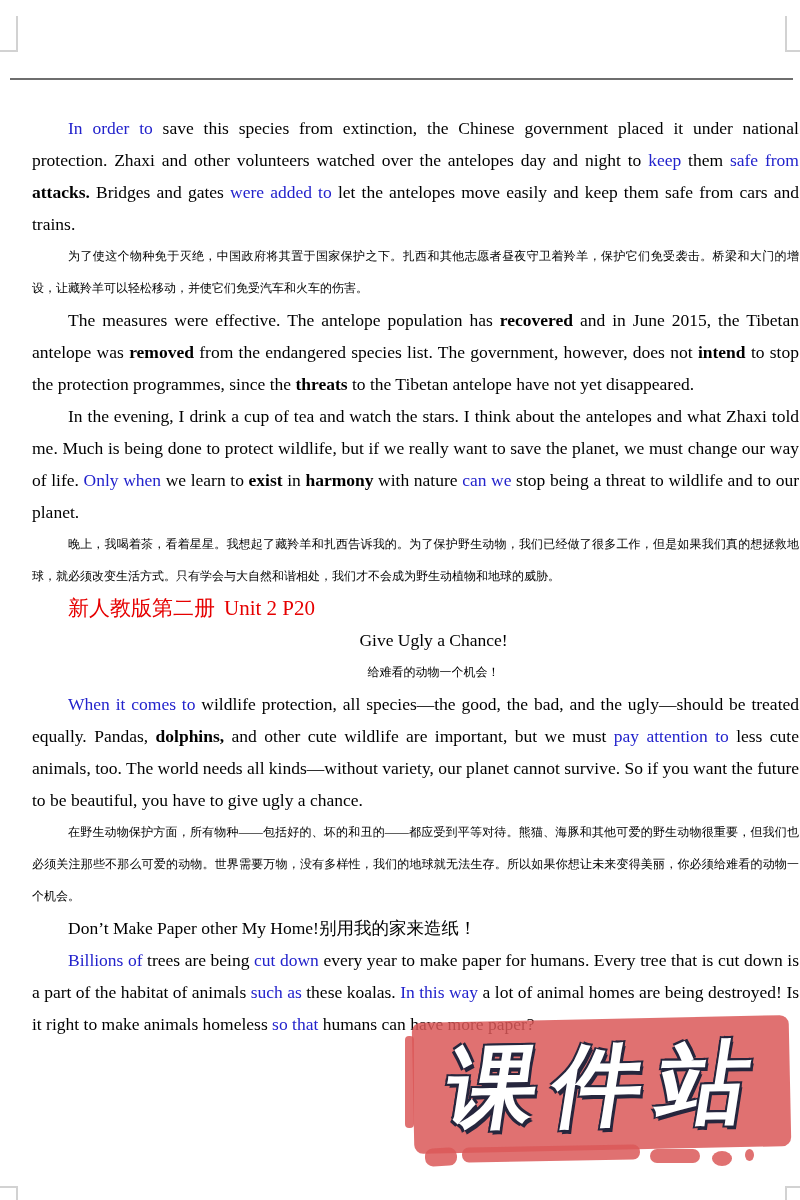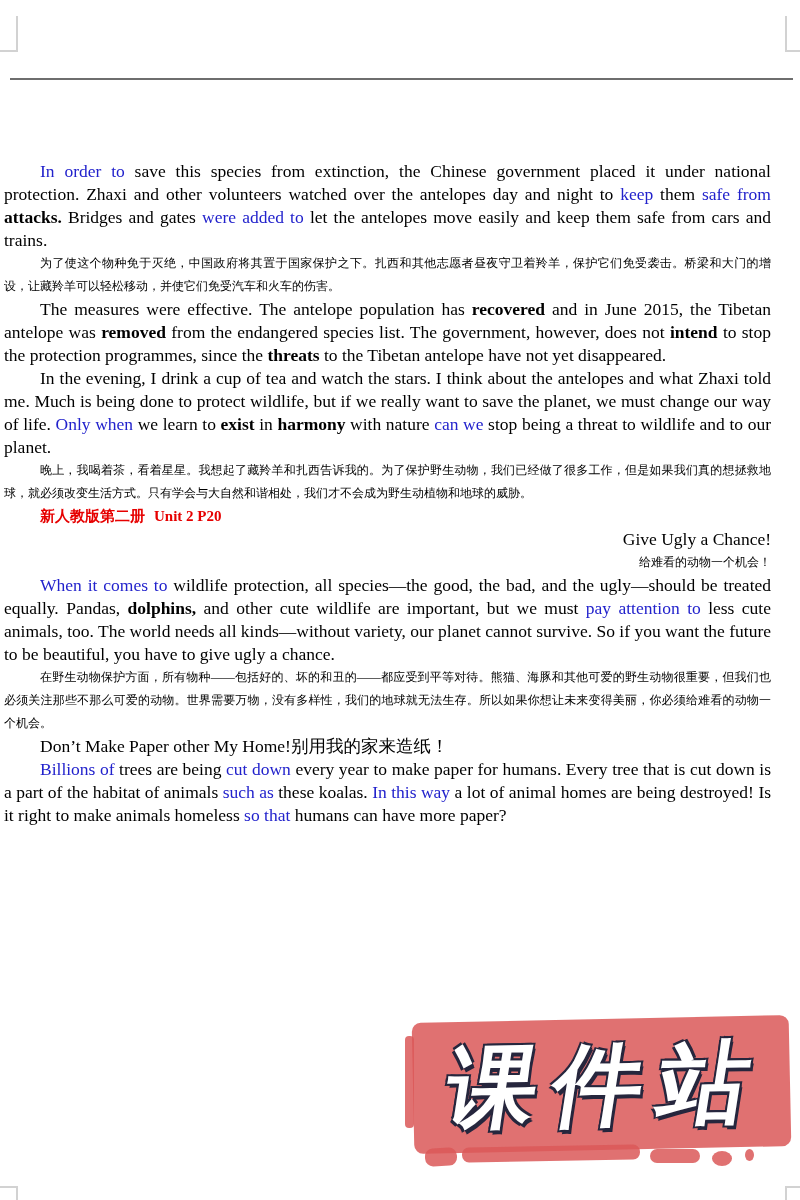--- a/index.html
+++ b/index.html
@@ -7,30 +7,30 @@
     width:800px;height:1200px;background:#ffffff;position:relative;
     font-family:"Liberation Serif", serif;color:#000;overflow:hidden;
   }
   .corner{position:absolute;border:0 solid #d2d2d2;}
   .corner.tl{left:0;top:16px;width:16px;height:34px;border-right-width:2px;border-bottom-width:2px;}
   .corner.tr{right:0;top:16px;width:13px;height:34px;border-left-width:2px;border-bottom-width:2px;}
   .corner.bl{left:0;top:1186px;width:16px;height:14px;border-right-width:2px;border-top-width:2px;}
   .corner.br{right:0;top:1186px;width:13px;height:14px;border-left-width:2px;border-top-width:2px;}
   .header-rule{position:absolute;left:10px;top:78px;width:783px;border-top:2px solid #6e6e6e;}
   .content{
-    position:absolute;left:4px;top:112px;width:767px;
-    font-size:17.5px;line-height:23px;text-align:justify;margin-top:48px;
+    position:absolute;left:32px;top:112px;width:767px;
+    font-size:17.5px;line-height:32px;text-align:justify;
   }
   .content p{margin:0;text-indent:36px;}
   .cn{font-size:12px;}
   .sp27{margin-top:27px;}
   .sp26{margin-top:26px;}
-  .heading{margin-top:22px;font-weight:bold;color:var(--red,#e60000);font-size:15px;}
+  .heading{margin-top:22px;font-weight:normal;color:var(--red,#e60000);font-size:21px;}
   .heading .unit{margin-left:9px;}
-  .center{text-align:right;text-indent:0;}
+  .center{text-align:center;text-indent:0;}
   .seg-blue{color:var(--blue,#2222cc);}
   .seg-bold{font-weight:bold;}
   
   .stamp-part{position:absolute;background:var(--stamp,rgba(218,88,88,0.85));z-index:5;}
   .stamp-body{left:413px;top:1019px;width:377px;height:131px;border-radius:9px;transform:rotate(-1.2deg);}
   .stamp-bar-left{left:405px;top:1036px;width:9px;height:92px;border-radius:4px;}
   .blob1{left:425px;top:1148px;width:32px;height:18px;border-radius:8px;transform:rotate(-3deg);}
   .blob2{left:462px;top:1146px;width:178px;height:15px;border-radius:7px;transform:rotate(-1deg);}
   .blob3{left:650px;top:1149px;width:50px;height:14px;border-radius:7px;}
   .blob4{left:712px;top:1151px;width:20px;height:15px;border-radius:50%;}

